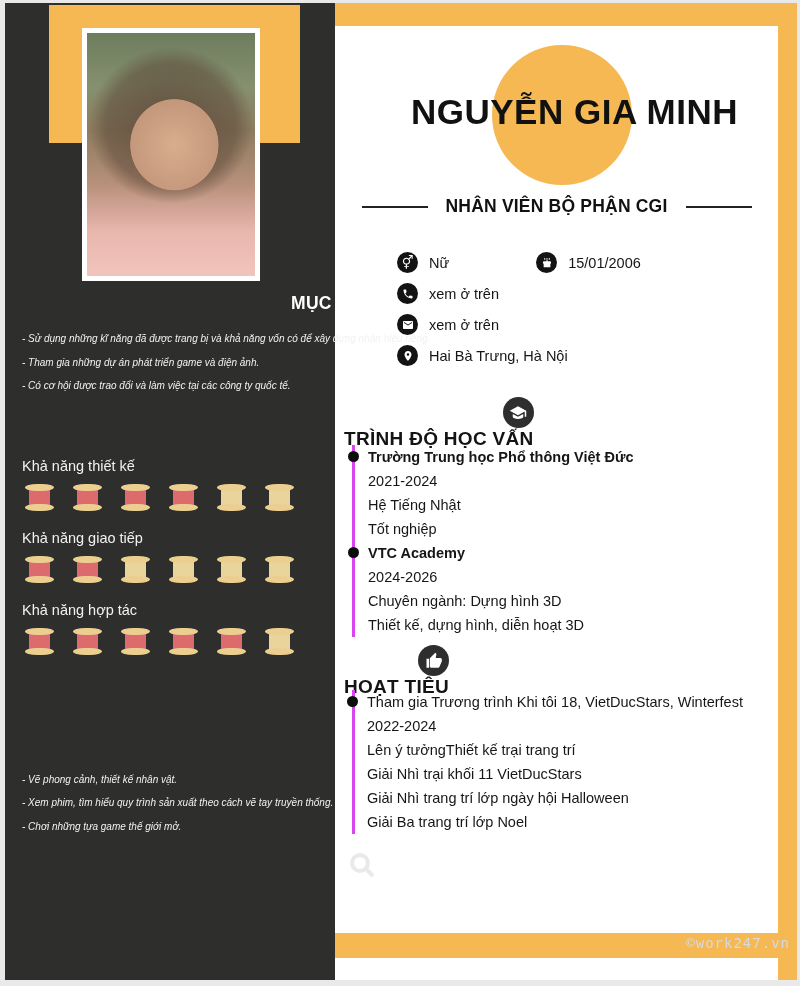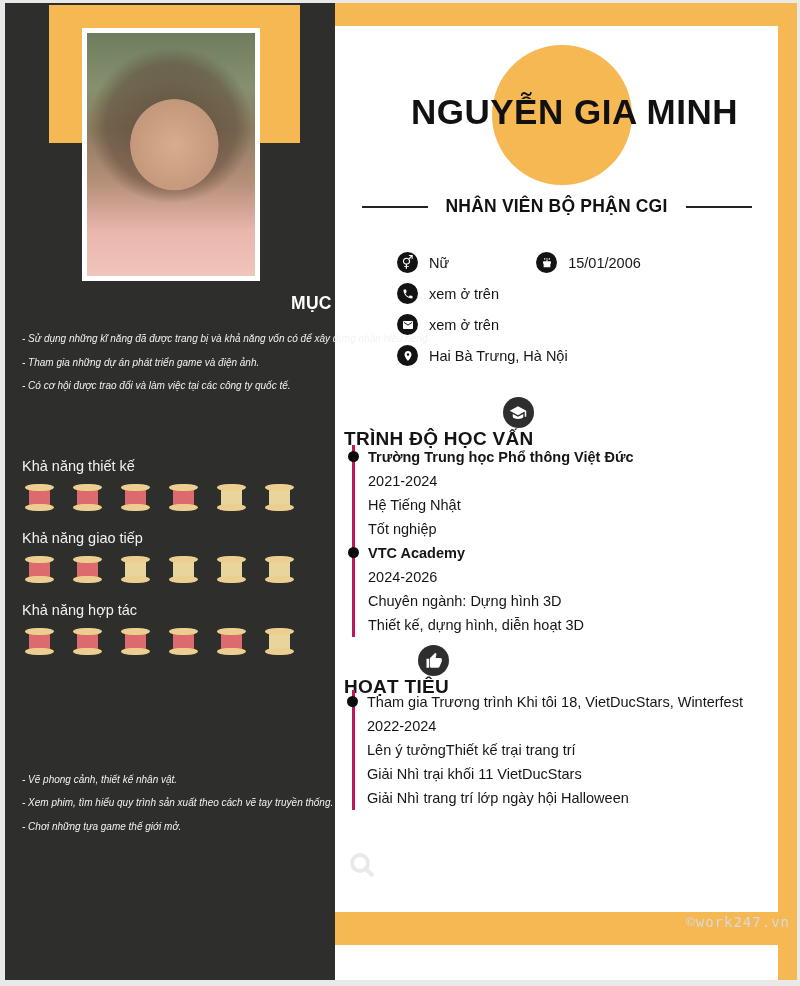--- a/index.html
+++ b/index.html
@@ -7,21 +7,21 @@
   body { font-family:"Liberation Sans","DejaVu Sans",sans-serif; background:#e9e9ea; position:relative; overflow:hidden; }
   #canvas { position:absolute; left:0; top:0; width:800px; height:986px; }
 
   .page { position:absolute; left:5px; top:3px; width:792px; height:977px; background:#ffffff; }
   .sidebar { position:absolute; left:5px; top:3px; width:330px; height:977px; background:#2e2e2c; }
 
   .accent { background:#f5b853; position:absolute; }
   .accent-topleft { left:49px; top:5px; width:251px; height:138px; }
   .accent-top { left:335px; top:3px; width:462px; height:23px; }
   .accent-right { left:778px; top:3px; width:19px; height:977px; }
-  .accent-bottom { left:335px; top:912px; width:462px; height:33px; }
+  .accent-bottom { left:335px; top:933px; width:462px; height:25px; }
 
   .watermark { position:absolute; right:7px; top:2px; font-family:"DejaVu Sans Mono",monospace;
                font-size:14px; letter-spacing:1px; color:#d6d9de; }
 
   .photo-frame { position:absolute; left:82px; top:28px; width:178px; height:253px; background:#ffffff; padding:5px; }
   .photo { width:100%; height:100%;
     background:
       radial-gradient(ellipse 42% 30% at 52% 46%, rgba(222,178,146,.95) 0%, rgba(205,158,128,.9) 62%, rgba(205,158,128,0) 63%),
       radial-gradient(ellipse 70% 46% at 50% 38%, rgba(94,74,58,.85) 0%, rgba(94,74,58,.55) 55%, rgba(94,74,58,0) 70%),
       linear-gradient(180deg,#6e7d5e 0%, #85906f 22%, #8d7c60 40%, #b7907a 62%, #e9b7ae 82%, #f0c5bc 100%);
@@ -60,21 +60,21 @@
            display:flex; align-items:center; justify-content:center; }
   .cicon svg { width:12px; height:12px; fill:#ffffff; }
   .cicon .glyph { color:#fff; font-family:"DejaVu Sans",sans-serif; font-size:13px; line-height:1; }
 
   .sec-header { position:absolute; display:flex; align-items:flex-end; gap:0;flex-direction:column; }
   .sec-icon { width:31px; height:31px; border-radius:50%; background:#2e2e2e;
               display:flex; align-items:center; justify-content:center; }
   .sec-icon svg { width:18px; height:18px; fill:#ffffff; }
   .sec-title { font-size:19px; font-weight:bold; color:#141414; letter-spacing:.3px; }
 
-  .timeline { position:absolute; border-left:3px solid #be185d; padding-left:13px; width:412px; }
+  .timeline { position:absolute; border-left:3px solid #d946ef; padding-left:13px; width:412px; }
   .tl-entry { position:relative; }
   .tl-dot { position:absolute; left:-20px; top:6px; width:11px; height:11px;
             border-radius:50%; background:#0d0d0d; }
   .tl-line { font-size:14.5px; line-height:24px; color:#161616; white-space:nowrap; }
   .tl-line.bold { font-weight:bold; }
 
   .search-faint { position:absolute; left:349px; top:852px; opacity:.12; }
 </style>
 </head>
 <body>
@@ -294,20 +294,21 @@
     <span class="sec-title">HOẠT TIÊU</span>
   </div>
   <div class="timeline" style="left:352px; top:690px;padding-left:12px;">
     <div class="tl-entry">
       <span class="tl-dot"></span>
       <div class="tl-line">Tham gia Trương trình Khi tôi 18, VietDucStars, Winterfest</div>
       <div class="tl-line">2022-2024</div>
       <div class="tl-line">Lên ý tưởngThiết kế trại trang trí</div>
       <div class="tl-line">Giải Nhì trại khối 11 VietDucStars</div>
       <div class="tl-line">Giải Nhì trang trí lớp ngày hội Halloween</div>
+      <div class="tl-line">Giải Ba trang trí lớp Noel</div>
     </div>
   </div>
 
   <div class="search-faint">
     <svg width="26" height="26" viewBox="0 0 26 26" fill="none" stroke="#555" stroke-width="4">
       <circle cx="11" cy="11" r="8"></circle>
       <line x1="17" y1="17" x2="24" y2="24"></line>
     </svg>
   </div>
 </div>

